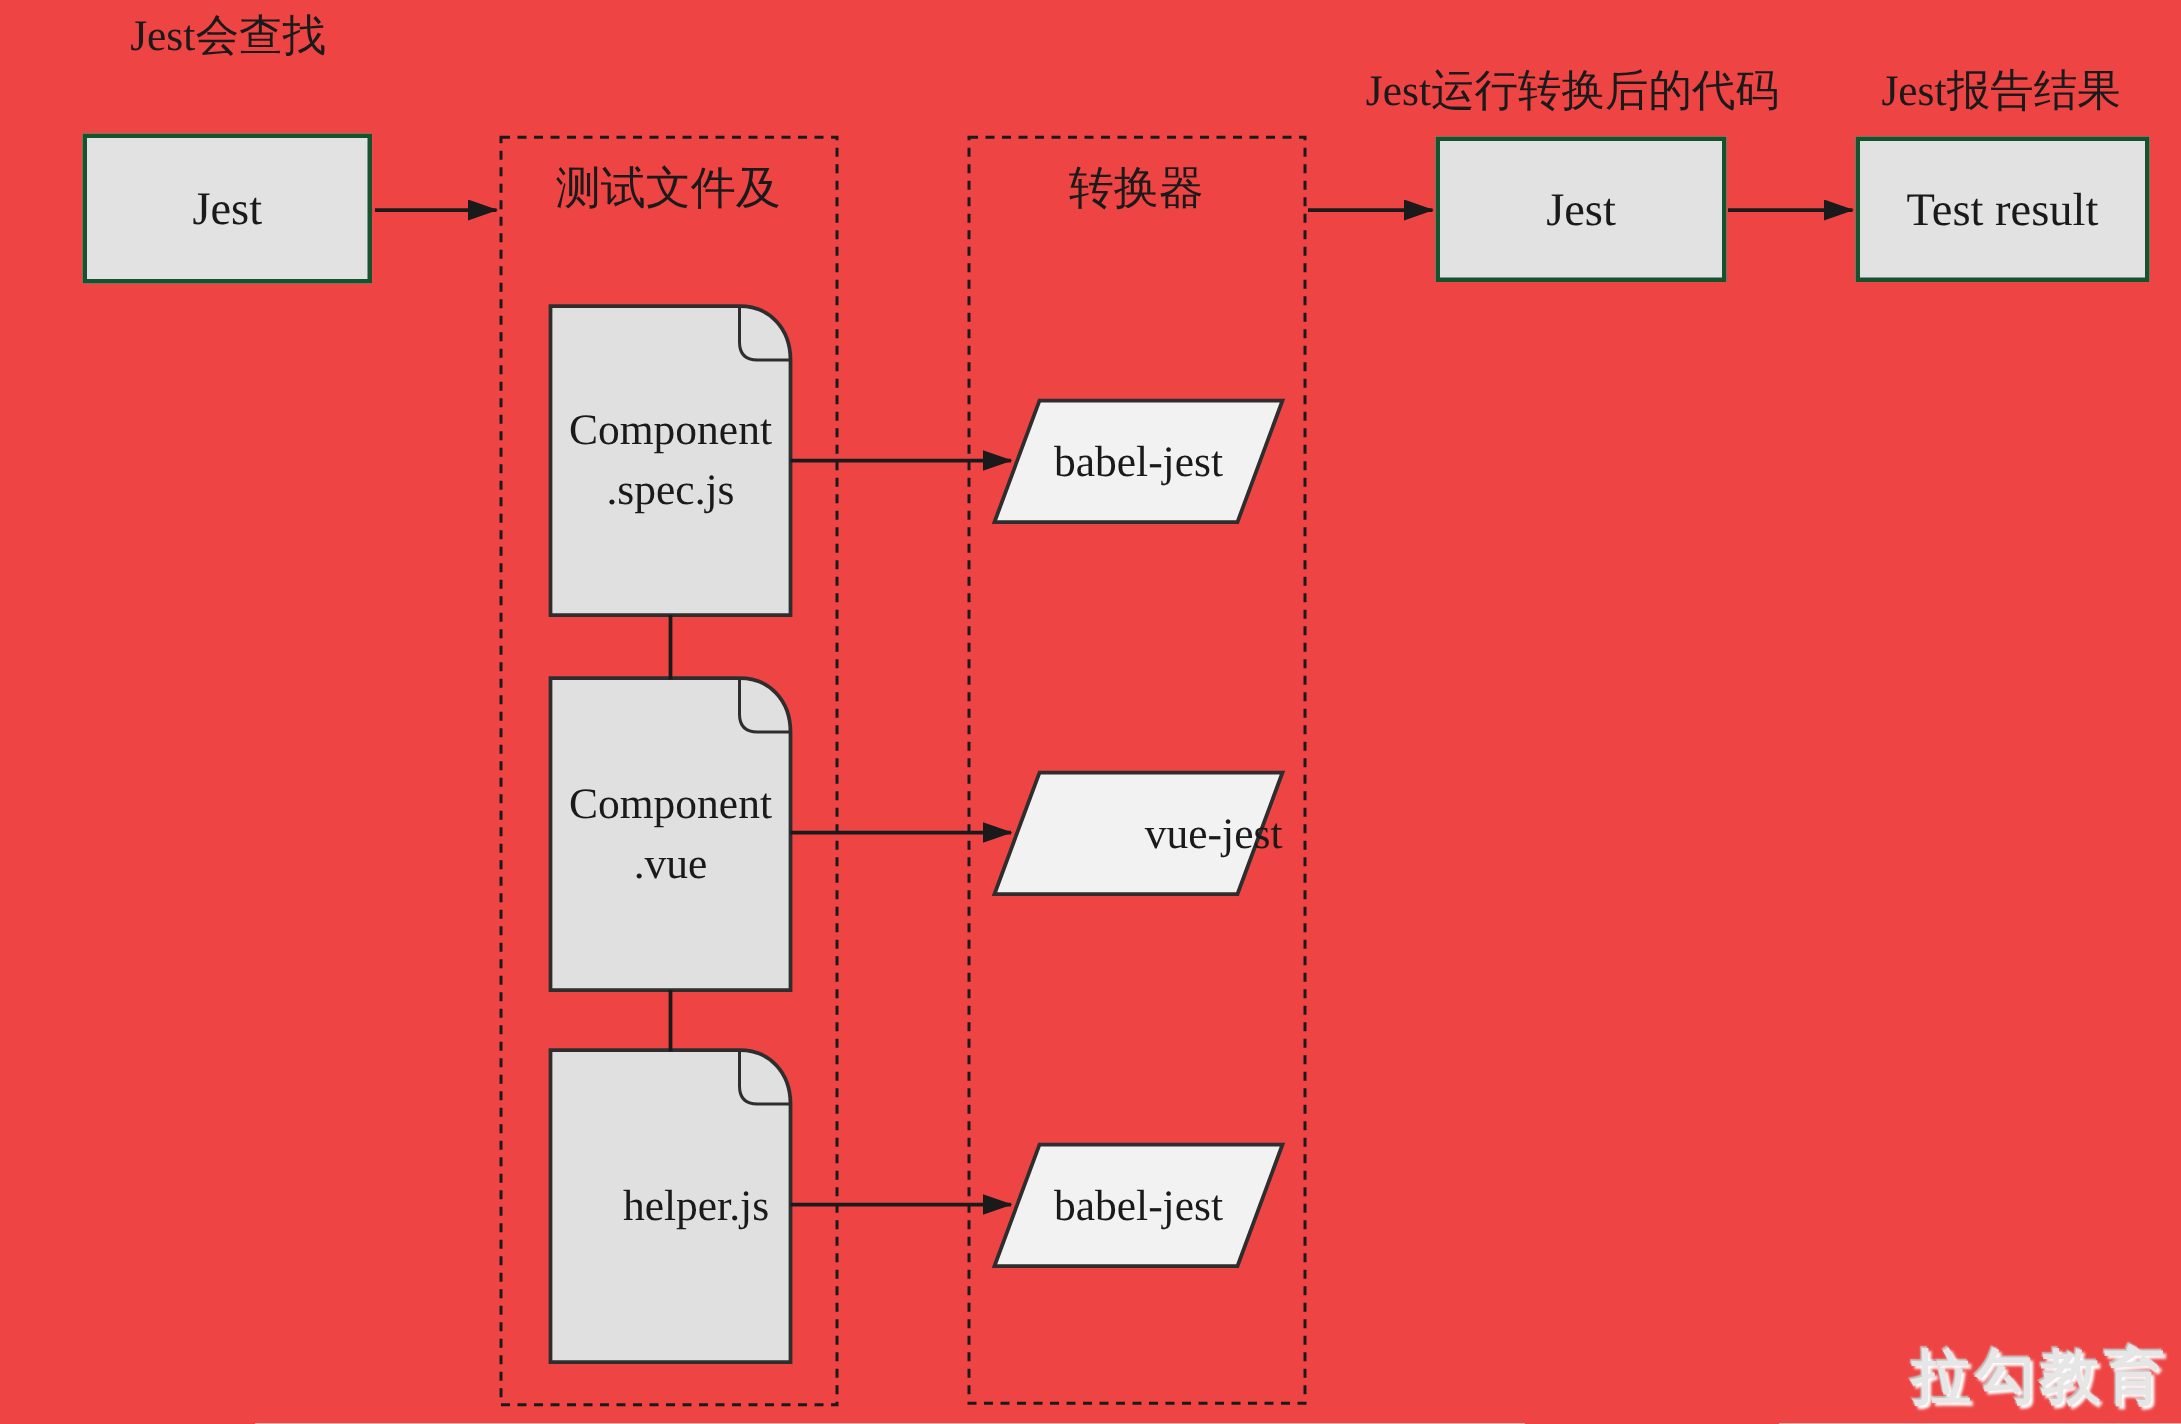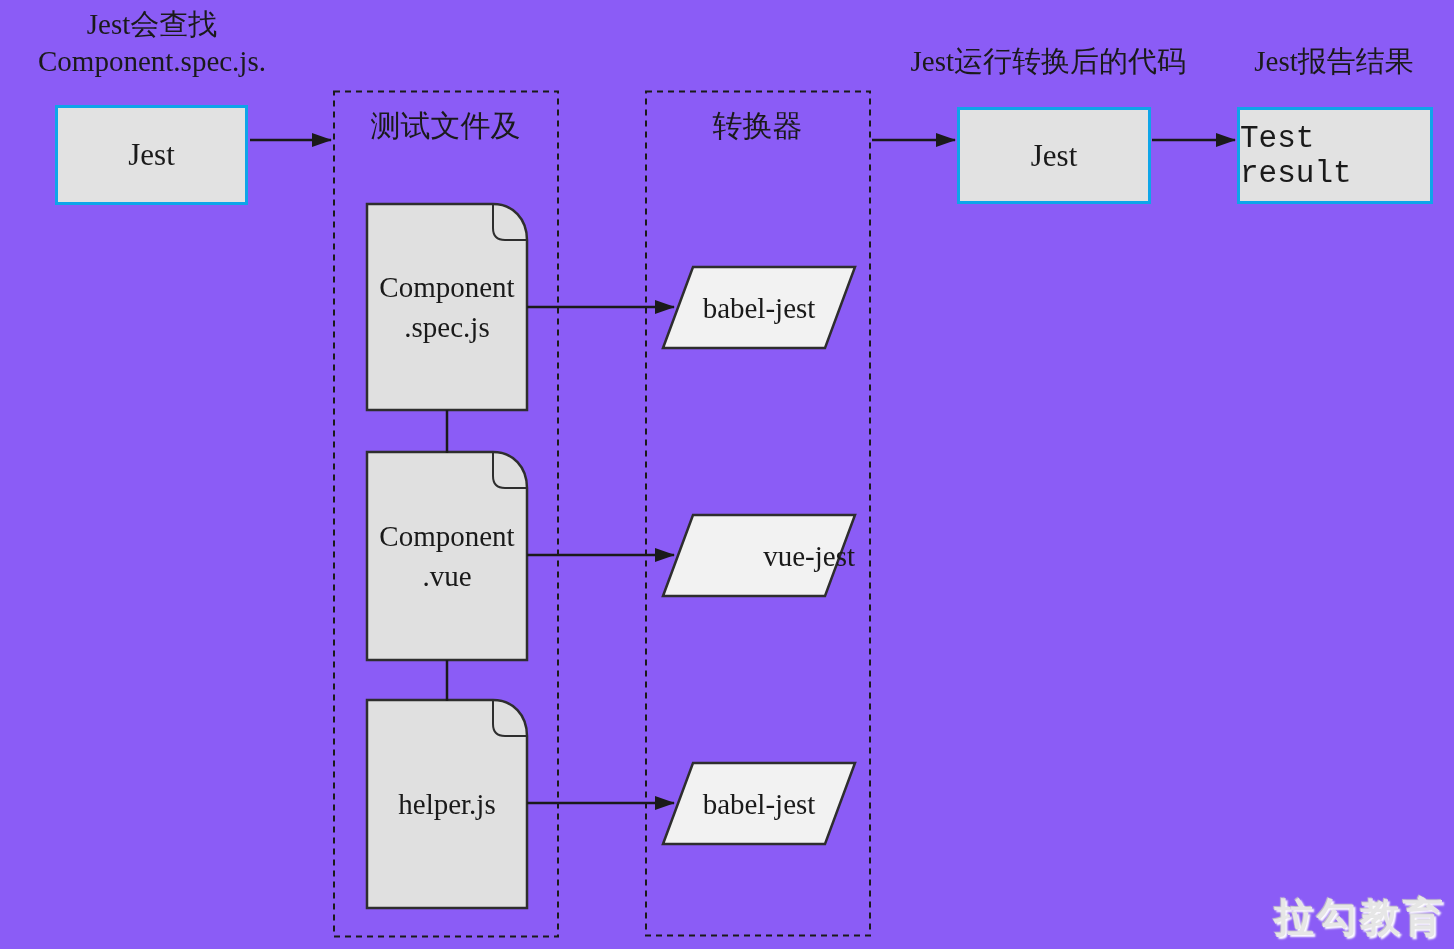--- a/index.html
+++ b/index.html
@@ -1,62 +1,61 @@
 <!DOCTYPE html>
 <html><head>
 <meta charset="utf-8">
 <style>
   html,body { margin:0; padding:0; background:#ffffff; }
   .stage {
-    position:relative; width:1454px; height:949px; background:#8b5cf6;
+    position:relative; width:1454px; height:949px; background:#ef4444;
     font-family:"Liberation Serif","DejaVu Serif",serif; color:#1a1a1a;
     overflow:hidden;
   }
   svg.layer { position:absolute; left:0; top:0; }
 
   .node {
     position:absolute; display:flex; align-items:center; justify-content:center;
-    background:#e2e2e2; border:3px solid #0ea5e9; box-sizing:border-box;
+    background:#e2e2e2; border:3px solid #14532d; box-sizing:border-box;
     font-size:31px;
-    margin-top:16px;
   }
   .lbl { position:absolute; text-align:center; font-size:29px; line-height:37px; white-space:nowrap; }
   .lbl .line { display:block; }
   .group-title { position:absolute; text-align:center; font-size:30px; line-height:40px; }
   .group-title .line { display:block; }
   .shape-label {
     position:absolute; display:flex; flex-direction:column;
     align-items:center; justify-content:center; text-align:center;
     font-size:29px; line-height:40px;
   }
   .watermark {
     position:absolute; right:8px; bottom:4px;
     font-family:"Liberation Sans","DejaVu Sans",sans-serif; font-weight:bold;
     font-size:40px; letter-spacing:3px; color:#e6e6e6;
     text-shadow:2px 2px 2px #ffffff, -1px -1px 1px #c6c6c6;
   }
 
   
   #jest-start  { left:55px;   top:89px; width:193px; height:100px; }
   #jest-run    { left:957px;  top:91px; width:194px; height:97px;  }
-  #test-result { left:1237px; top:91px; width:196px; height:97px;font-family:Liberation Mono, monospace;  }
+  #test-result { left:1237px; top:91px; width:196px; height:97px;  }
 
   
   #find-label    { left:6px;    top:6px;  width:292px; }
   #compile-label { left:400px;  top:42px; width:400px; }
   #run-label     { left:886px;  top:43px; width:300px;text-align:right; }
   #report-label  { left:1184px; top:43px; width:300px; }
 
   #files-title        { left:333px; top:106px; width:225px;text-align:center; }
   #transformers-title { left:645px; top:106px; width:225px; }
 
   
   #doc1-label { left:367px; top:204px; width:160px; height:206px; }
   #doc2-label { left:367px; top:452px; width:160px; height:208px; }
-  #doc3-label { left:367px; top:700px; width:160px; height:208px; }
+  #doc3-label { left:367px; top:700px; width:160px; height:208px;padding-left:17px; }
   #tr1-label  { left:663px; top:267px; width:192px; height:81px; }
   #tr2-label  { left:663px; top:515px; width:192px; height:81px;align-items:flex-end; }
   #tr3-label  { left:663px; top:763px; width:192px; height:81px; }
 </style>
 </head>
 <body>
 
 <div class="stage">
 
   <svg class="layer" width="1454" height="949" viewBox="0 0 1454 949">
@@ -88,21 +87,20 @@
     <line x1="527" y1="307" x2="674" y2="307" stroke="#1a1a1a" stroke-width="2.5" marker-end="url(#arrowhead)"></line>
     <line x1="527" y1="555" x2="674" y2="555" stroke="#1a1a1a" stroke-width="2.5" marker-end="url(#arrowhead)"></line>
     <line x1="527" y1="803" x2="674" y2="803" stroke="#1a1a1a" stroke-width="2.5" marker-end="url(#arrowhead)"></line>
 
     <line x1="447" y1="410" x2="447" y2="453" stroke="#1a1a1a" stroke-width="2.5"></line>
     <line x1="447" y1="660" x2="447" y2="701" stroke="#1a1a1a" stroke-width="2.5"></line>
   </svg>
 
   <div class="lbl" id="find-label">
     <span class="line">Jest会查找</span>
-    <span class="line">Component.spec.js.</span>
   </div>
   <div class="lbl" id="run-label">Jest运行转换后的代码</div>
   <div class="lbl" id="report-label">Jest报告结果</div>
 
   <div class="node" id="jest-start">
     <span>Jest</span>
   </div>
   <div class="node" id="jest-run">
     <span>Jest</span>
   </div>

